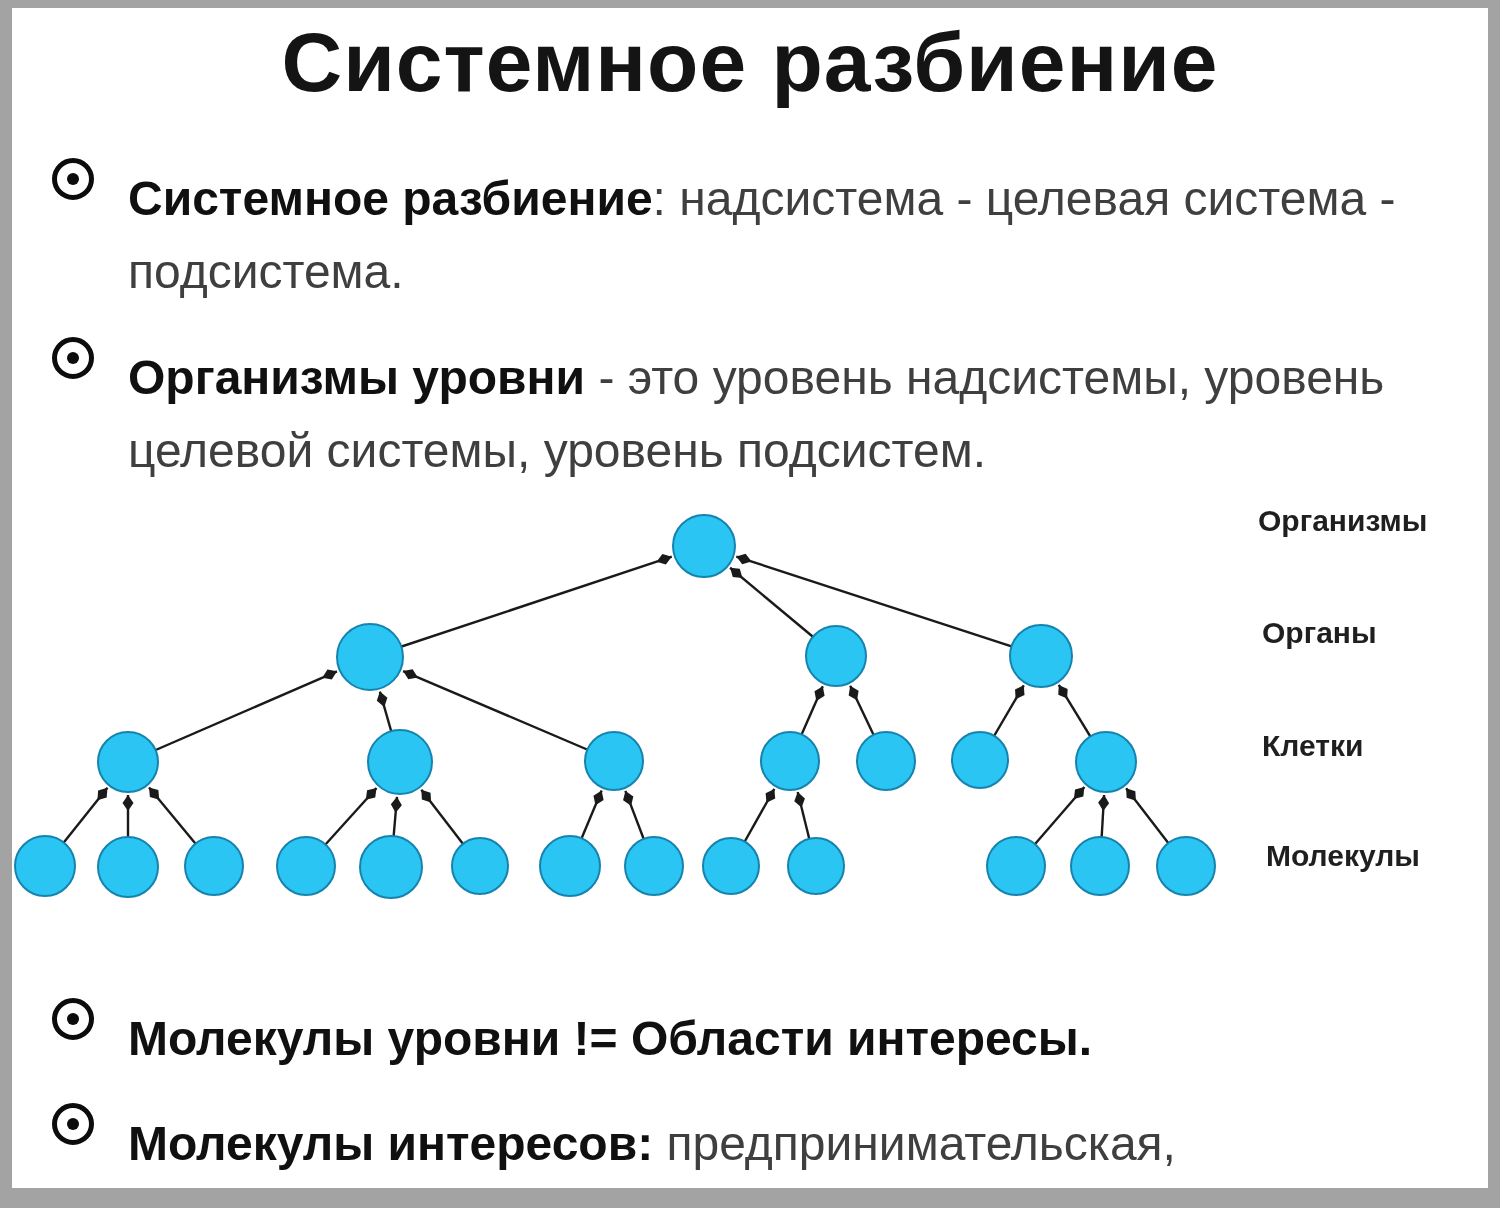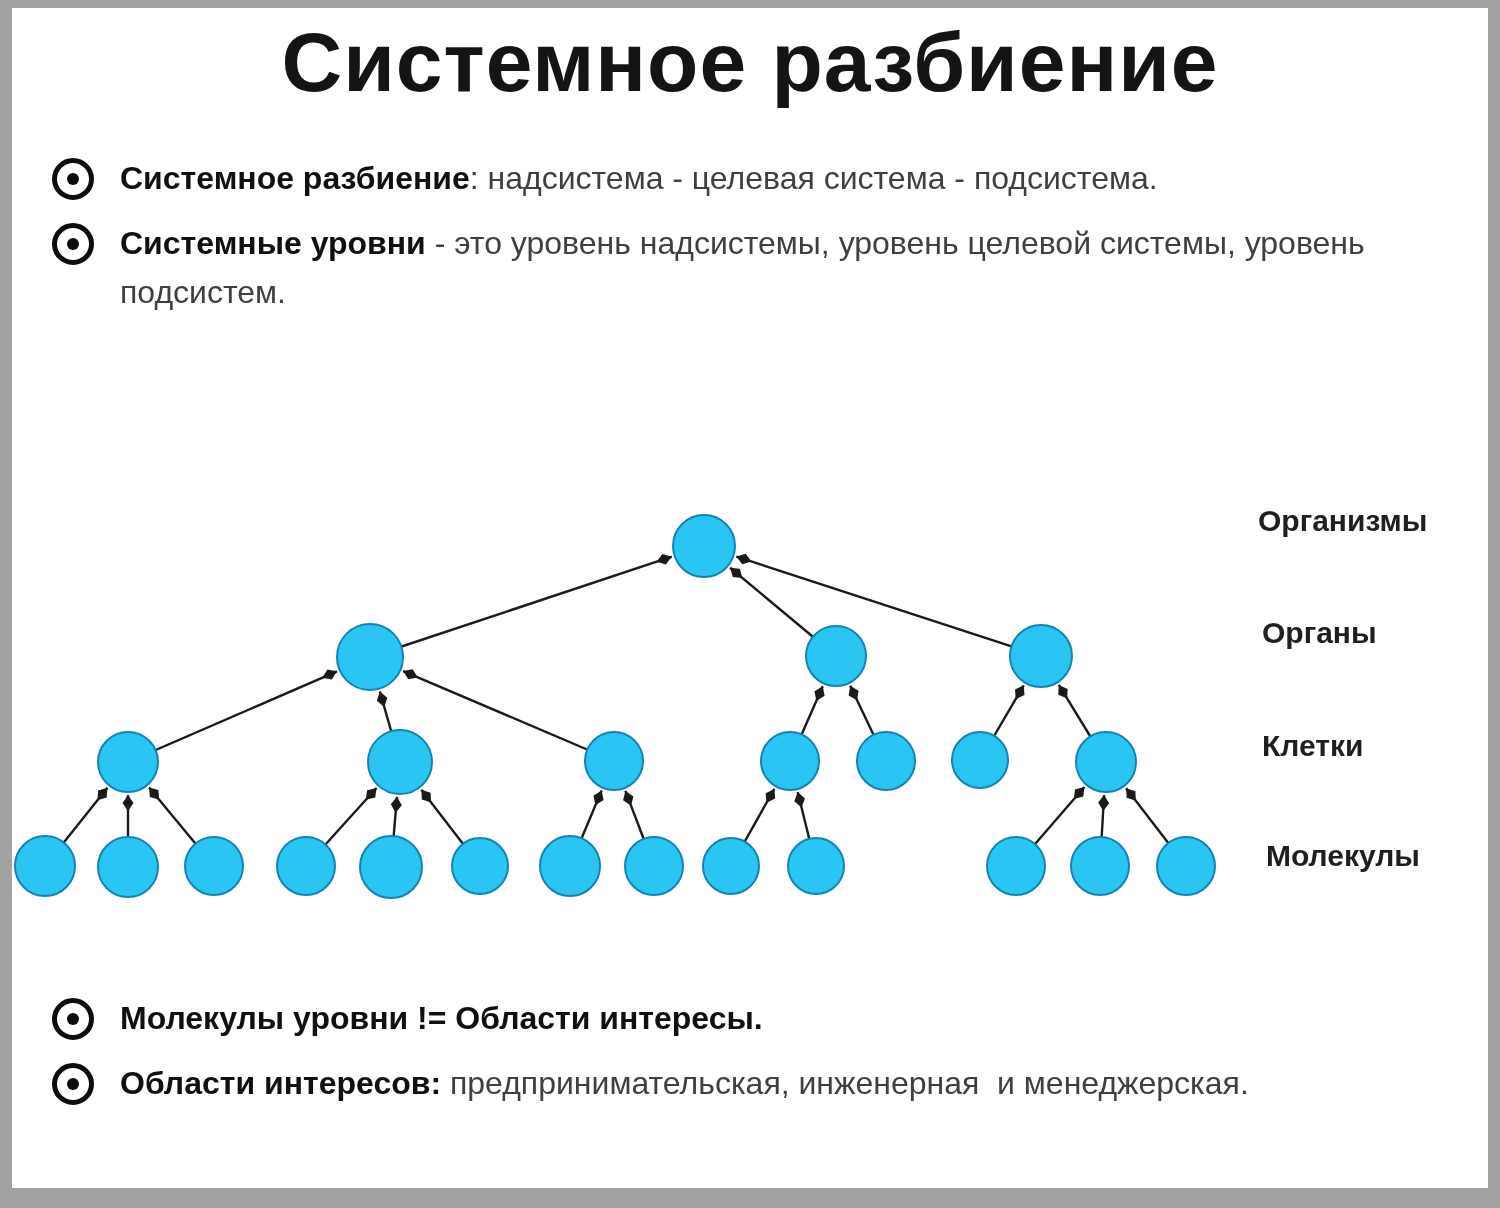--- a/index.html
+++ b/index.html
@@ -55,22 +55,22 @@
   .bullet-icon::after {
     content:"";
     position:absolute;
     left:50%; top:50%;
     transform:translate(-50%,-50%);
     width:12px; height:12px;
     border-radius:50%;
     background:#0c0c0c;
   }
   .bullet-text {
-    margin:8px;
-    font-size:32px;
+    margin:16px;
+    font-size:48px;
     line-height:1.53;
     color:#3f3f3f;
     white-space:pre-wrap;
   }
   .bt-bold {
     font-weight:700;
     color:#101010;
   }
   #diagram-svg {
     position:absolute;
@@ -92,21 +92,21 @@
 
   <h1 class="title">Системное разбиение</h1>
 
   <div class="bullets top">
     <div class="bullet">
       <span class="bullet-icon"></span>
       <p class="bullet-text"><span class="bt-bold">Системное разбиение</span><span>: надсистема - целевая система - подсистема.</span></p>
     </div>
     <div class="bullet">
       <span class="bullet-icon"></span>
-      <p class="bullet-text"><span class="bt-bold">Системные уровни</span><span> - это уровень надсистемы, уровень целевой системы, уровень подсистем.</span></p>
+      <p class="bullet-text"><span class="bt-bold">Организмы уровни</span><span> - это уровень надсистемы, уровень целевой системы, уровень подсистем.</span></p>
     </div>
   </div>
 
   <svg id="diagram-svg" viewBox="0 0 1500 1208">
       <line x1="370" y1="657" x2="671.7351207418508" y2="556.7227592744149" class="edge" stroke="#1a1a1a"></line>
       <polygon points="671.7351207418508,556.7227592744149 665.8779484460886,564.4650801601542 656.5516481497806,561.7687636388454 662.4088204455427,554.026442753106" fill="#1a1a1a"></polygon>
       <line x1="836" y1="656" x2="730.1195235063108" y2="567.7662695885923" class="edge" stroke="#1a1a1a"></line>
       <polygon points="730.1195235063108,567.7662695885923 739.7863079412443,568.6625277481226 742.4110639798688,578.0092199832239 732.7442795449351,577.1129618236937" fill="#1a1a1a"></polygon>
       <line x1="1041" y1="656" x2="736.3217404368814" y2="556.5501229912669" class="edge" stroke="#1a1a1a"></line>
       <polygon points="736.3217404368814,556.5501229912669 745.6334933764997,553.8039880361871 751.531971230708,561.5148867518632 742.2202182910899,564.261021706943" fill="#1a1a1a"></polygon>
@@ -180,16 +180,16 @@
       <text x="1266" y="866" class="lvl-label" fill="#1f1f1f">Молекулы</text>
     </svg>
 
   <div class="bullets bottom">
     <div class="bullet">
       <span class="bullet-icon"></span>
       <p class="bullet-text"><span class="bt-bold">Молекулы уровни != Области интересы.</span><span></span></p>
     </div>
     <div class="bullet">
       <span class="bullet-icon"></span>
-      <p class="bullet-text"><span class="bt-bold">Области интересов:</span><span> предпринимательская, инженерная  и менеджерская.</span></p>
+      <p class="bullet-text"><span class="bt-bold">Молекулы интересов:</span><span> предпринимательская, инженерная  и менеджерская.</span></p>
     </div>
   </div>
 </div>
 
 </body></html>

